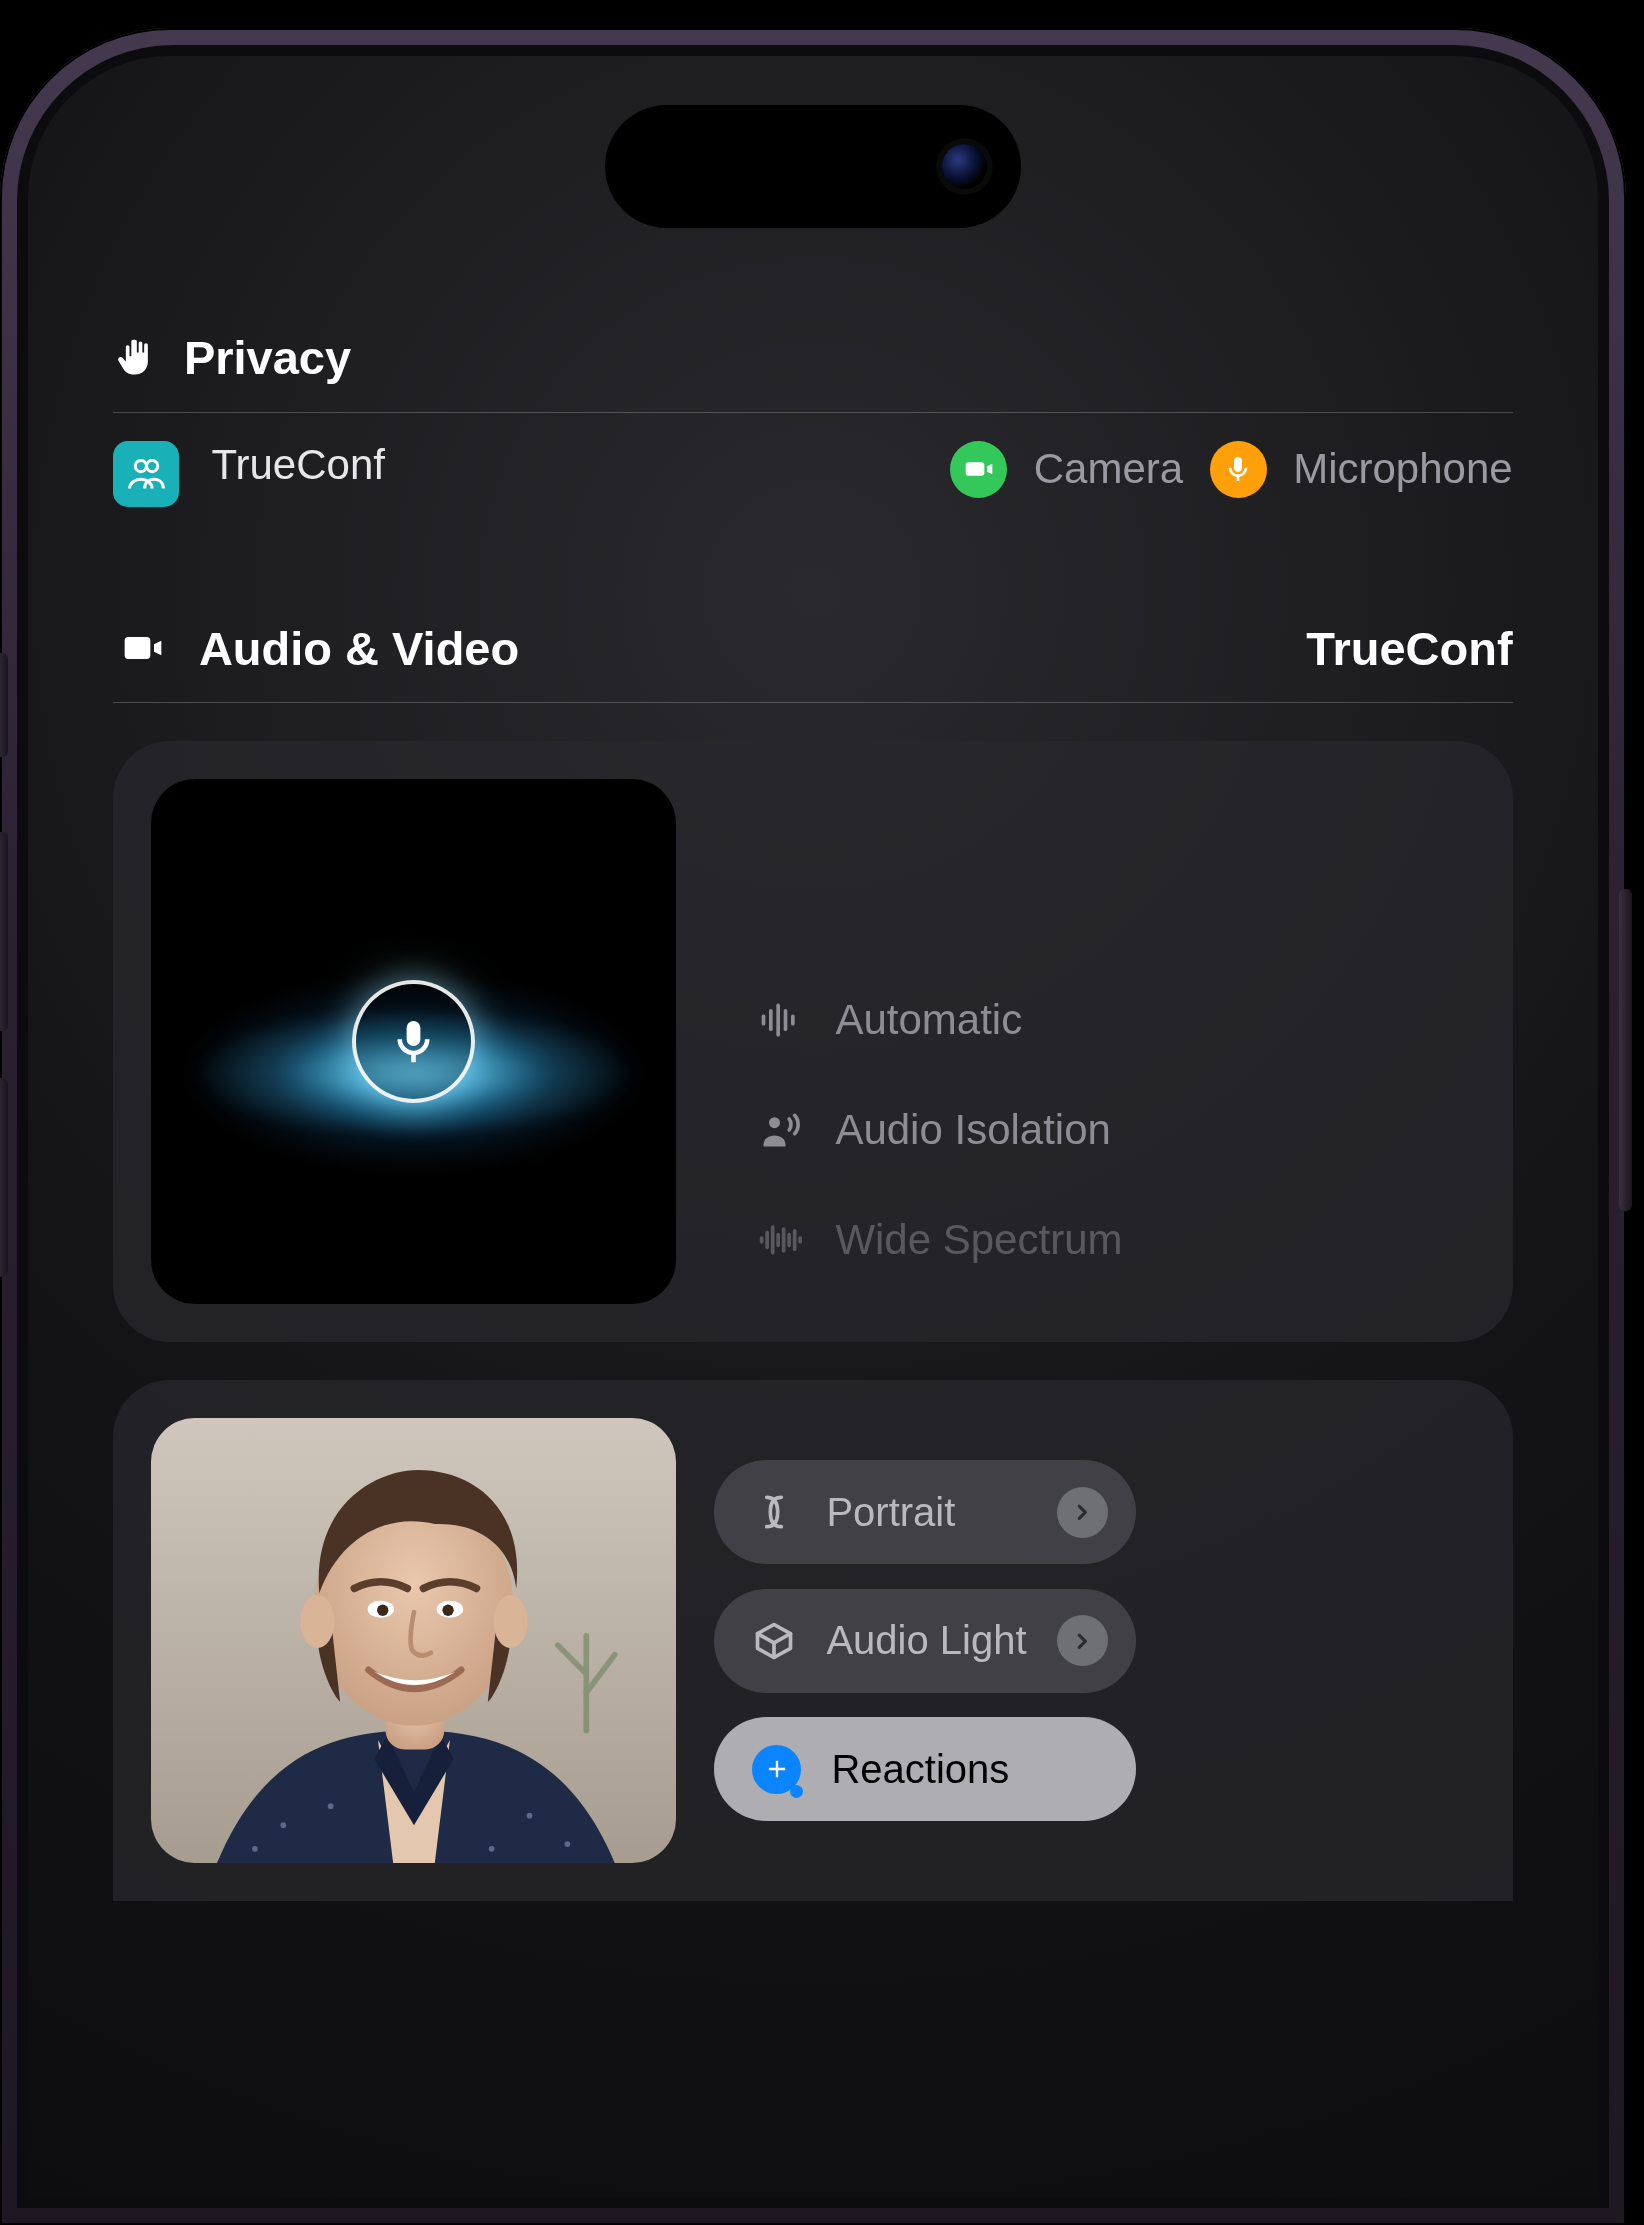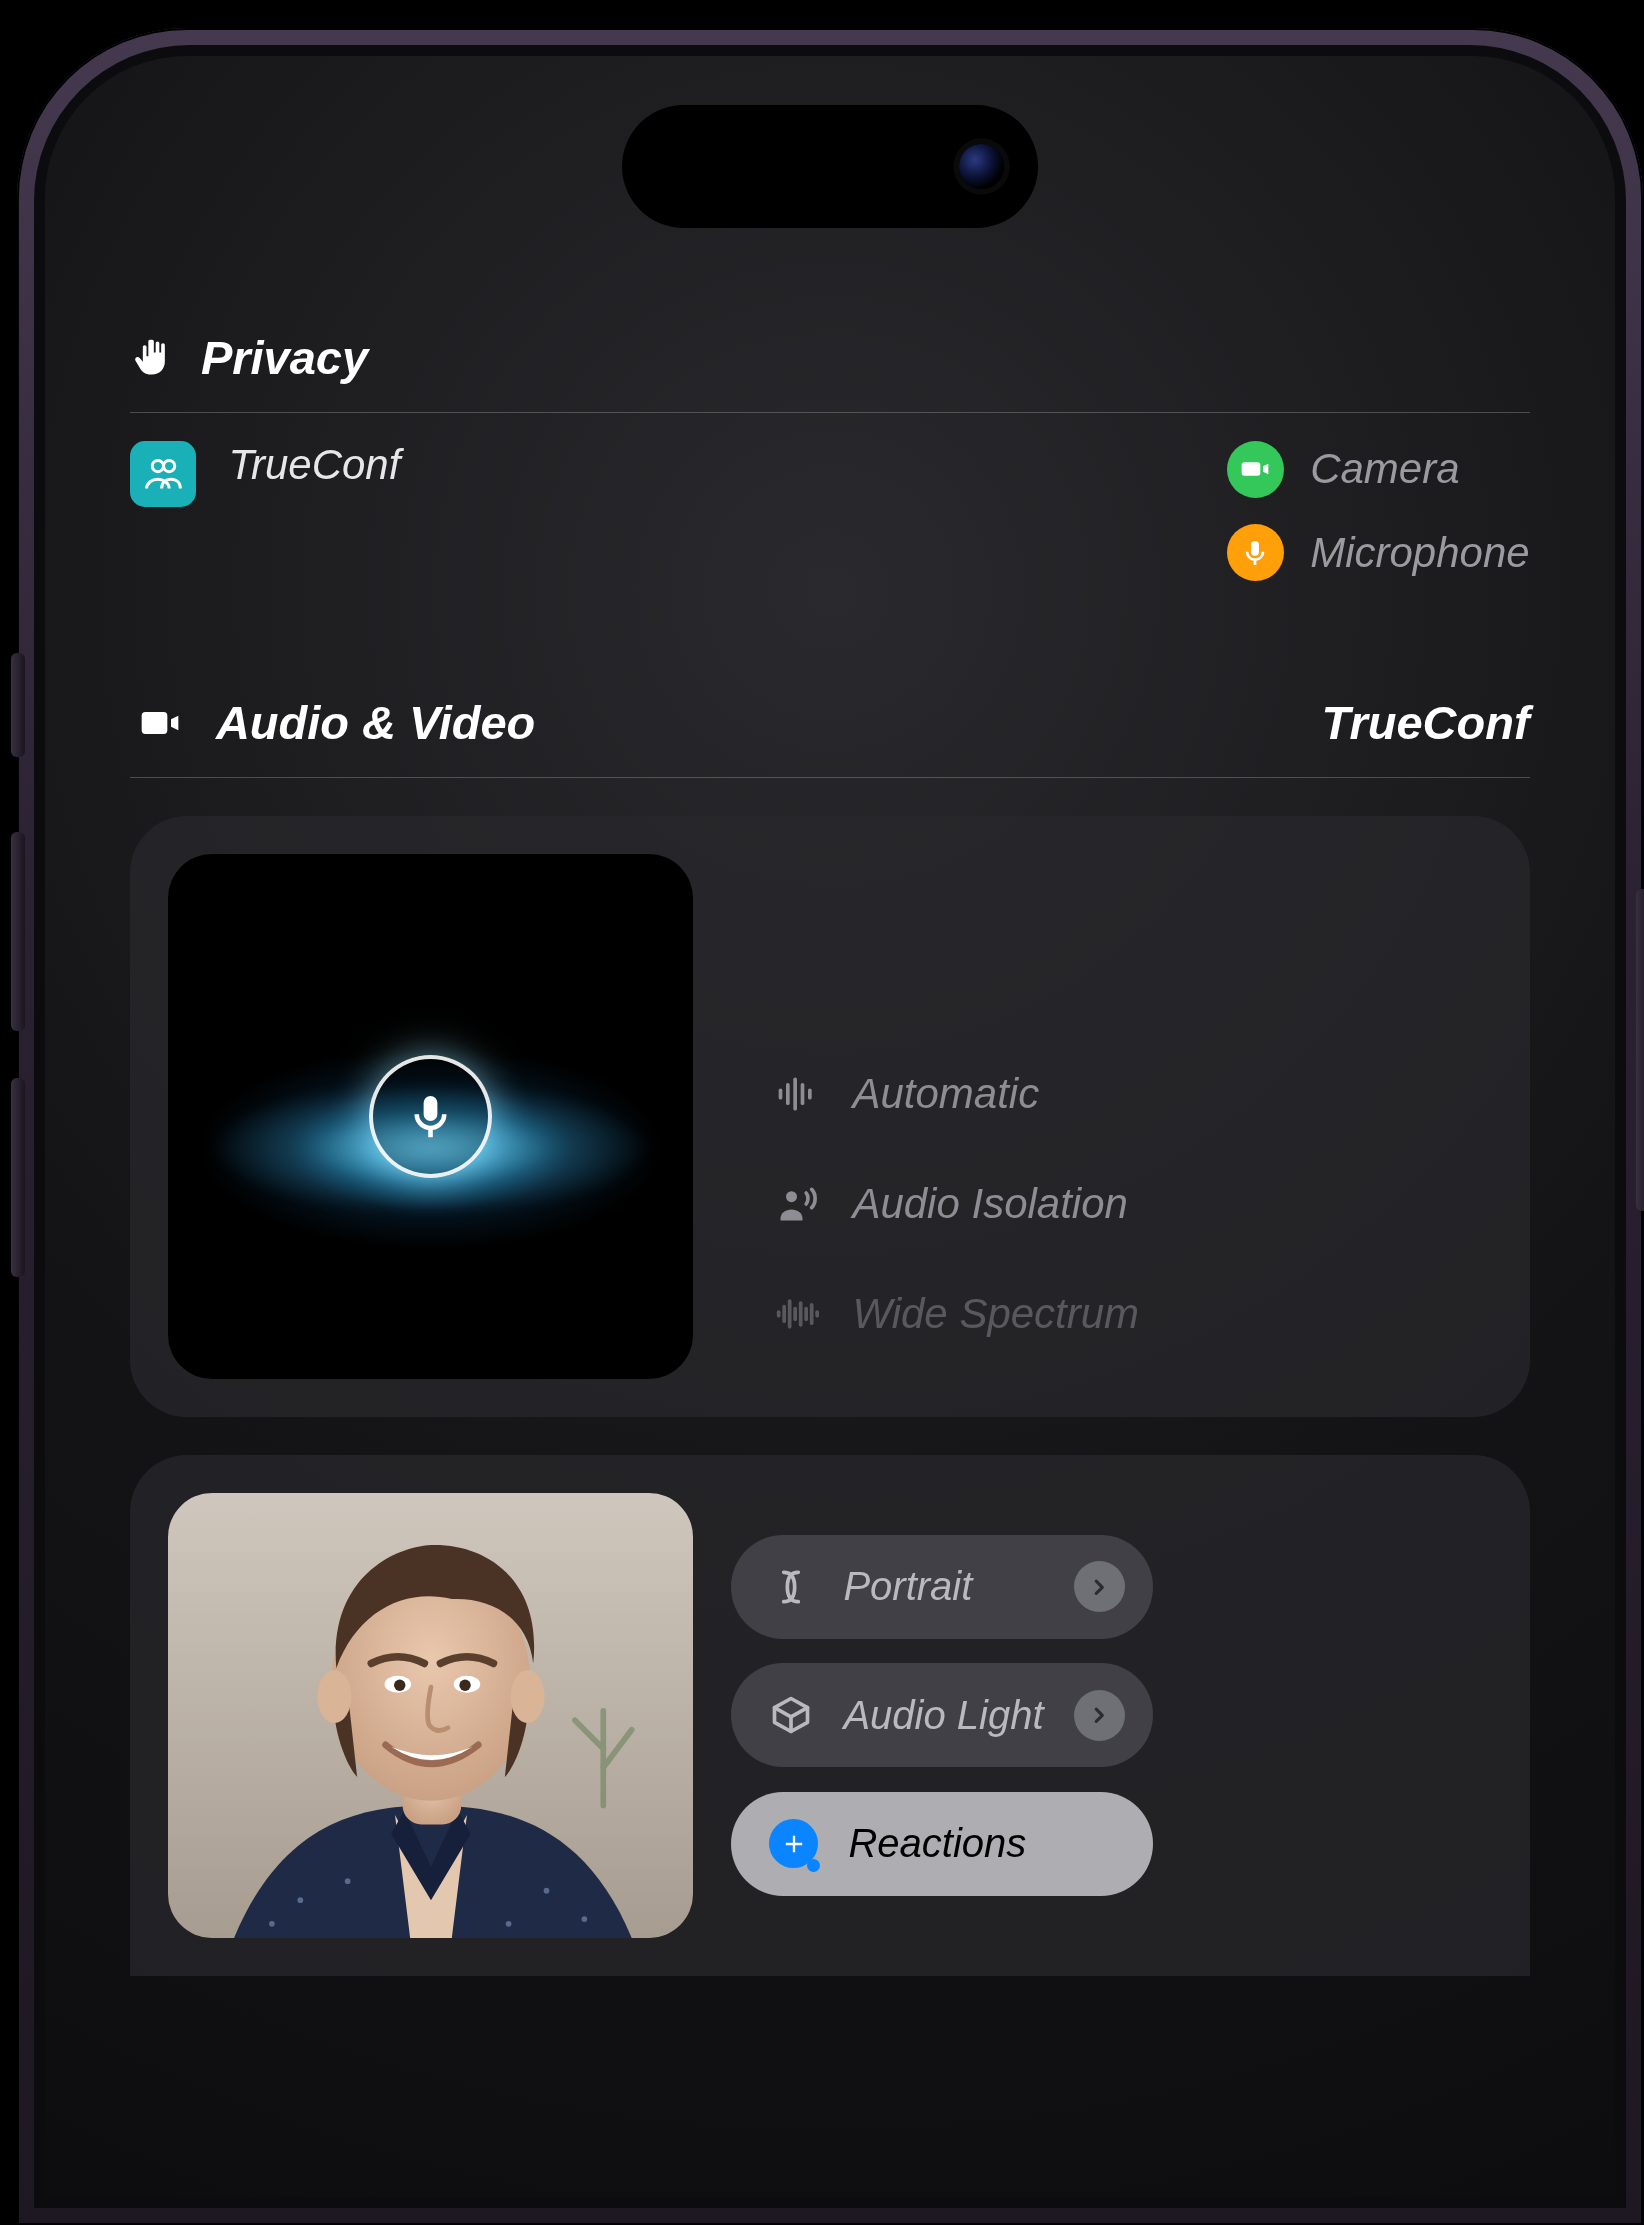--- a/index.html
+++ b/index.html
@@ -1,27 +1,26 @@
 <!DOCTYPE html>
 <html style="font-size:15px"><head>
 <meta charset="utf-8">
 <style>
   * { box-sizing: border-box; margin: 0; padding: 0; }
   html, body { width: 1645px; height: 2226px; background: #000; font-family: -apple-system, "SF Pro Display", "Helvetica Neue", Arial, sans-serif; overflow: hidden; }
 
   
   .phone {
     position: absolute;
-    left: 17px; top: 28px;
+    left: 0; top: 28px;
     width: 1626px; height: 2197px;
     border-radius: 170px 170px 0 0;
     background: linear-gradient(180deg,#45394f 0%, #2a2131 40%, #1e1822 100%);
     padding: 17px;
     box-shadow: 0 0 0 1.9px #000 inset;
-    font-style: italic;
   }
   .phone-inner {
     width: 100%; height: 100%;
     border-radius: 156px 156px 0 0;
     background: #0c0c0e;
     padding: 11.4px;
   }
   .screen {
     position: relative;
     width: 100%; height: 100%;
@@ -74,21 +73,21 @@
   }
   .app-badge {
     width: 66px; height: 66px; border-radius: 15px;
     background: #19b1b7;
     display: flex; align-items: center; justify-content: center;
     flex-shrink: 0;
   }
   .app-badge svg { width: 45px; height: 45px; }
 
   .indicators {
-    display: flex; flex-direction: column; gap: 26.5px;
+    display: flex; flex-direction: row; gap: 26.5px;
     font-size: 42px; color: #9a9aa0;
   }
   .ind-row { display: flex; align-items: center; gap: 26.5px; }
   .ind-dot { width: 57px; height: 57px; border-radius: 50%; display:flex; align-items:center; justify-content:center; }
   .ind-cam { background: #34c759; }
   .ind-mic { background: #ff9f0a; }
   .ind-dot svg { width: 32px; height: 32px; fill:#fff; }
 
   .av-head { margin-top: 114px; }
   .av-head .right-label { font-size: 47px; font-weight: 700; color: #fff; }

